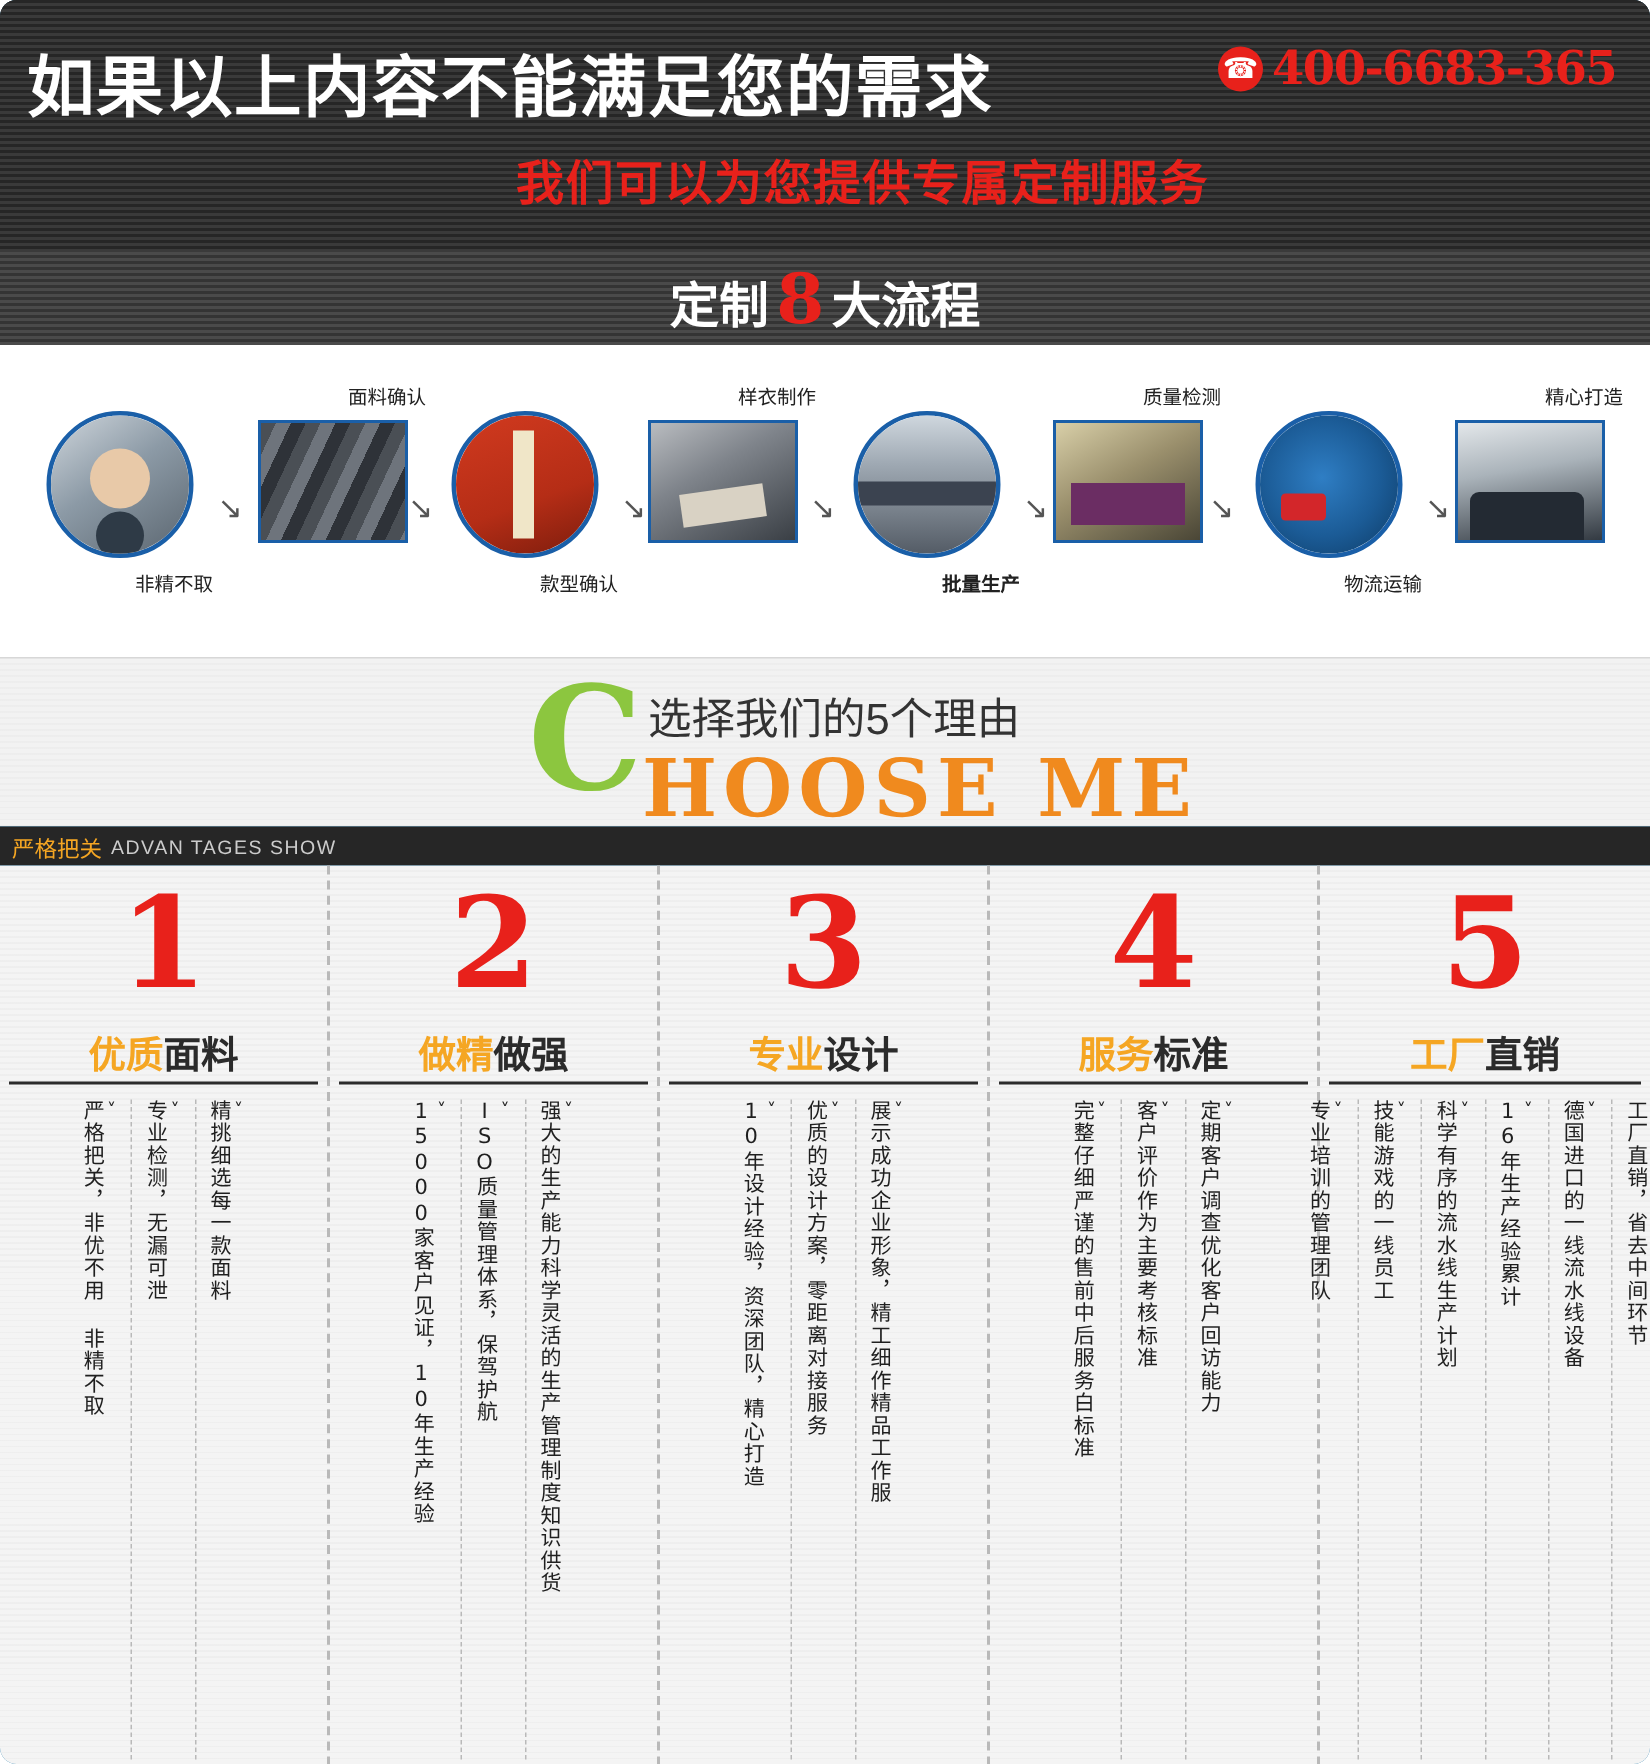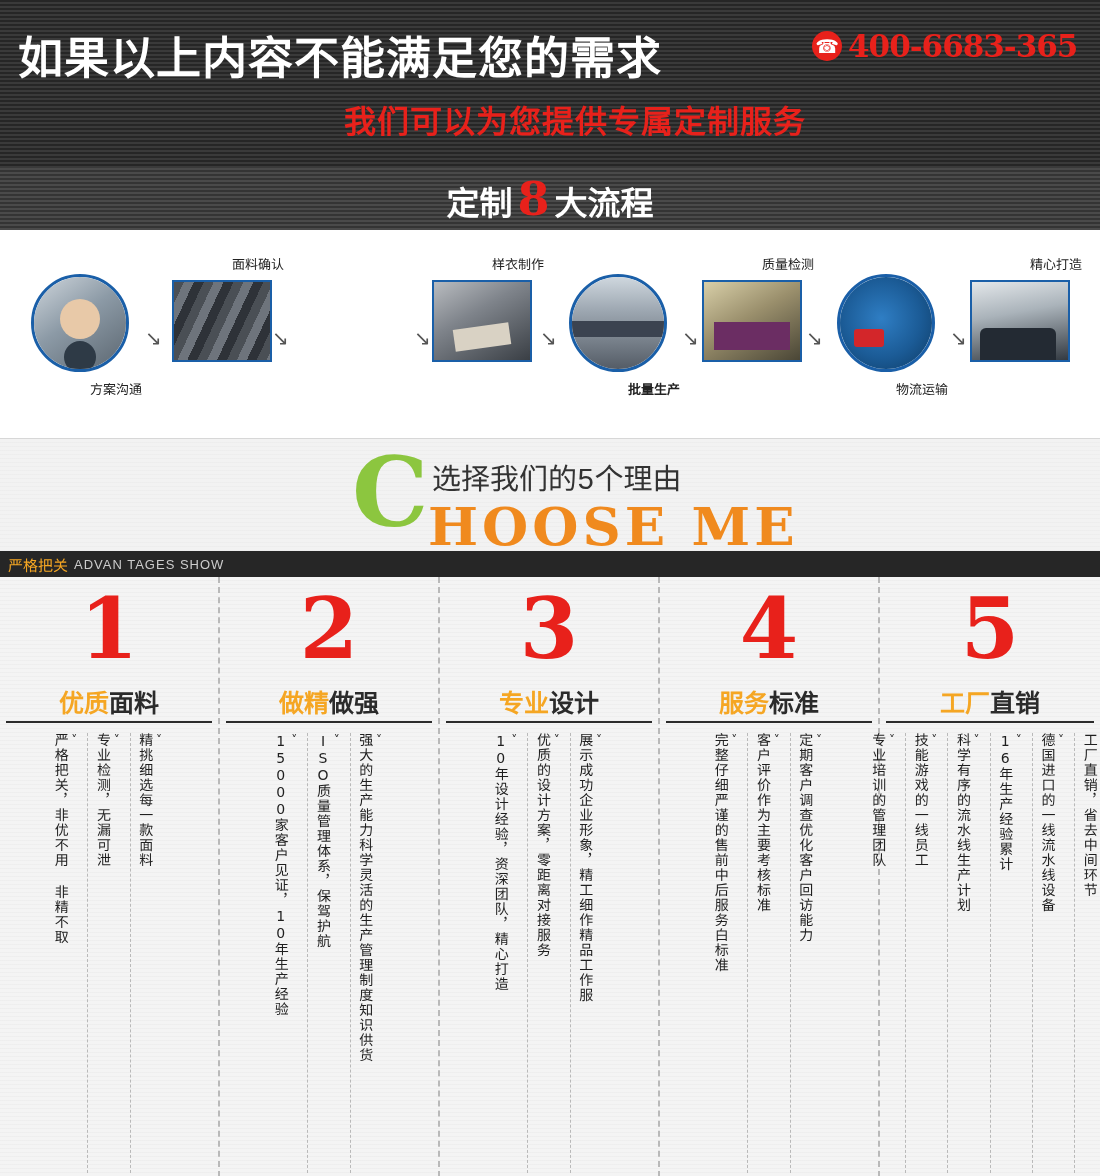--- a/index.html
+++ b/index.html
@@ -9,20 +9,21 @@
   }
   body {
     font-family: "Liberation Sans", sans-serif;
   }
   .page {
     position: relative;
     width: 1100px;
     height: 1176px;
     overflow: hidden;
     background: #0369a1;
+    border-radius: 11px;
   }
 
   
   .header {
     position: relative;
     width: 1100px;
     height: 168px;
     background:
       repeating-linear-gradient(
         0deg,
@@ -248,21 +249,21 @@
     font-weight: bold;
     color: #8cc63f;
     font-family: "DejaVu Serif", serif;
   }
   .choose-cn {
     position: absolute;
     left: 432px;
     top: 16px;
     font-size: 29px;
     color: #333333;
-    font-family: Liberation Mono, monospace;
+    font-family: Liberation Sans, sans-serif;
     white-space: nowrap;
   }
   .choose-en {
     position: absolute;
     left: 428px;
     top: 56px;
     font-size: 53px;
     font-weight: bold;
     color: #f08a1e;
     font-family: "DejaVu Serif", serif;
@@ -398,32 +399,38 @@
       <span class="t-white">大流程</span>
     </div>
   </div>
 
   <div class="process-area">
 
     <div class="step" style="left:18px; top:44px;">
       <div class="step-circle">
           <span class="ph ph-operator"></span>
         </div>
-      <div class="step-label">方案沟通</div>
+      <div class="step-label">非精不取</div>
     </div>
     <div class="arrow" style="left:145px; top:96px;">↘</div>
 
     <div class="step" style="left:160px; top:24px;">
       <div class="step-label top">面料确认</div>
       <div class="step-square">
           <span class="ph ph-fabric"></span>
         </div>
     </div>
     <div class="arrow" style="left:272px; top:96px;">↘</div>
 
+    <div class="step" style="left:288px; top:44px;">
+      <div class="step-circle">
+          <span class="ph ph-uniform"></span>
+        </div>
+      <div class="step-label">款型确认</div>
+    </div>
     <div class="arrow" style="left:414px; top:96px;">↘</div>
 
     <div class="step" style="left:420px; top:24px;">
       <div class="step-label top">样衣制作</div>
       <div class="step-square">
           <span class="ph ph-sample"></span>
         </div>
     </div>
     <div class="arrow" style="left:540px; top:96px;">↘</div>
 

